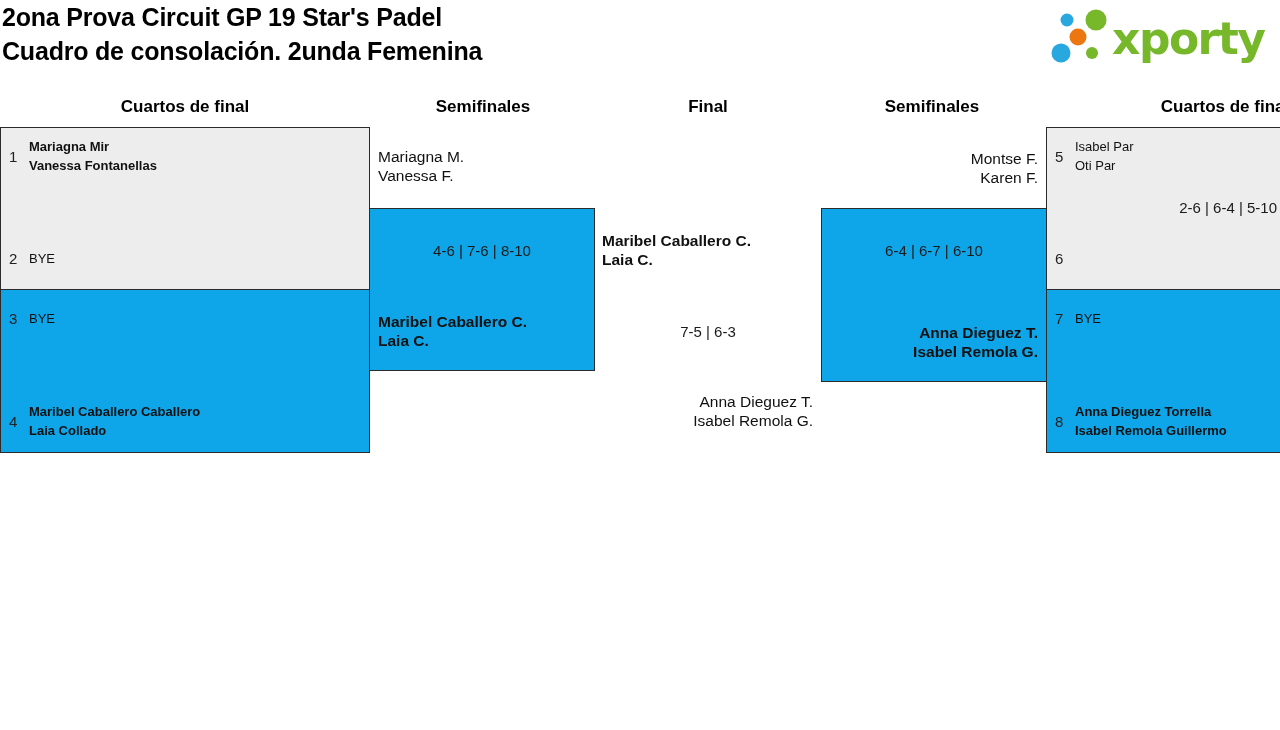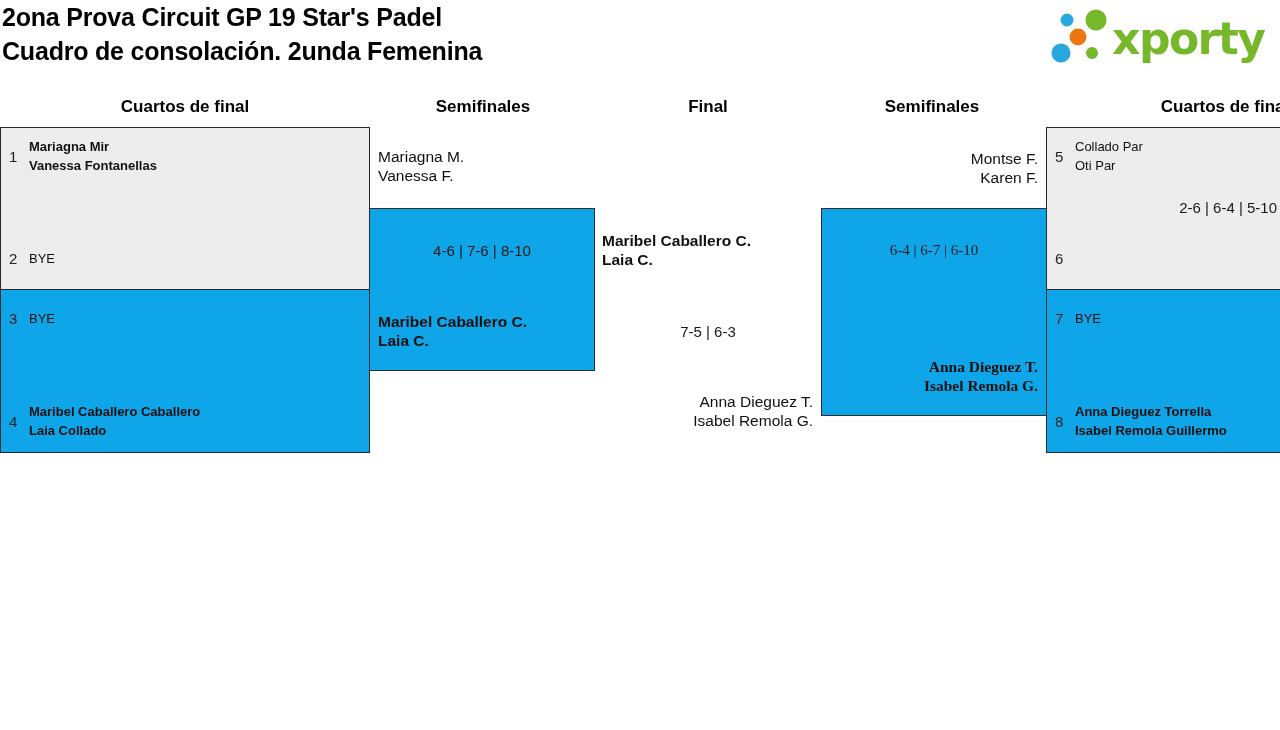--- a/index.html
+++ b/index.html
@@ -35,21 +35,21 @@
   .box {
     position:absolute;
     border:1px solid #2b2b2b;
     background:#0ea5e9;
     box-sizing:border-box;
   }
   .box.gray { background:#ededed; }
   #qf1 { left:0px;    top:127px; width:370px; height:163px; }
   #qf2 { left:0px;    top:289px; width:370px; height:164px; }
   #sfL { left:369px;  top:208px; width:226px; height:163px; }
-  #sfR { left:821px;  top:208px; width:226px; height:208px;font-family:Liberation Serif, serif; }
+  #sfR { left:821px;  top:208px; width:226px; height:174px; }
   #qf3 { left:1046px; top:127px; width:300px; height:163px; }
   #qf4 { left:1046px; top:289px; width:300px; height:164px; }
   
   .team {
     position:absolute; left:8px; right:8px; height:38px;
     display:flex; align-items:center; gap:6px;
   }
   .team.t-top { top:9px; }
   .team.t-bottom { bottom:12px; }
   .seed { flex:none; width:14px; font-size:15px; color:#222; }
@@ -163,21 +163,21 @@
   <div class="sf-winner">
     <div>Anna Dieguez T.</div>
     <div>Isabel Remola G.</div>
   </div>
 </div>
 
 <div id="qf3" class="box gray">
   <div class="team t-top">
     <span class="seed">5</span>
     <div class="players">
-      <div>Collado Par</div>
+      <div>Isabel Par</div>
       <div>Oti Par</div>
     </div>
   </div>
   <div class="score">2-6 | 6-4 | 5-10</div>
   <div class="team t-bottom">
     <span class="seed">6</span>
   </div>
 </div>
 
 <div id="qf4" class="box">

